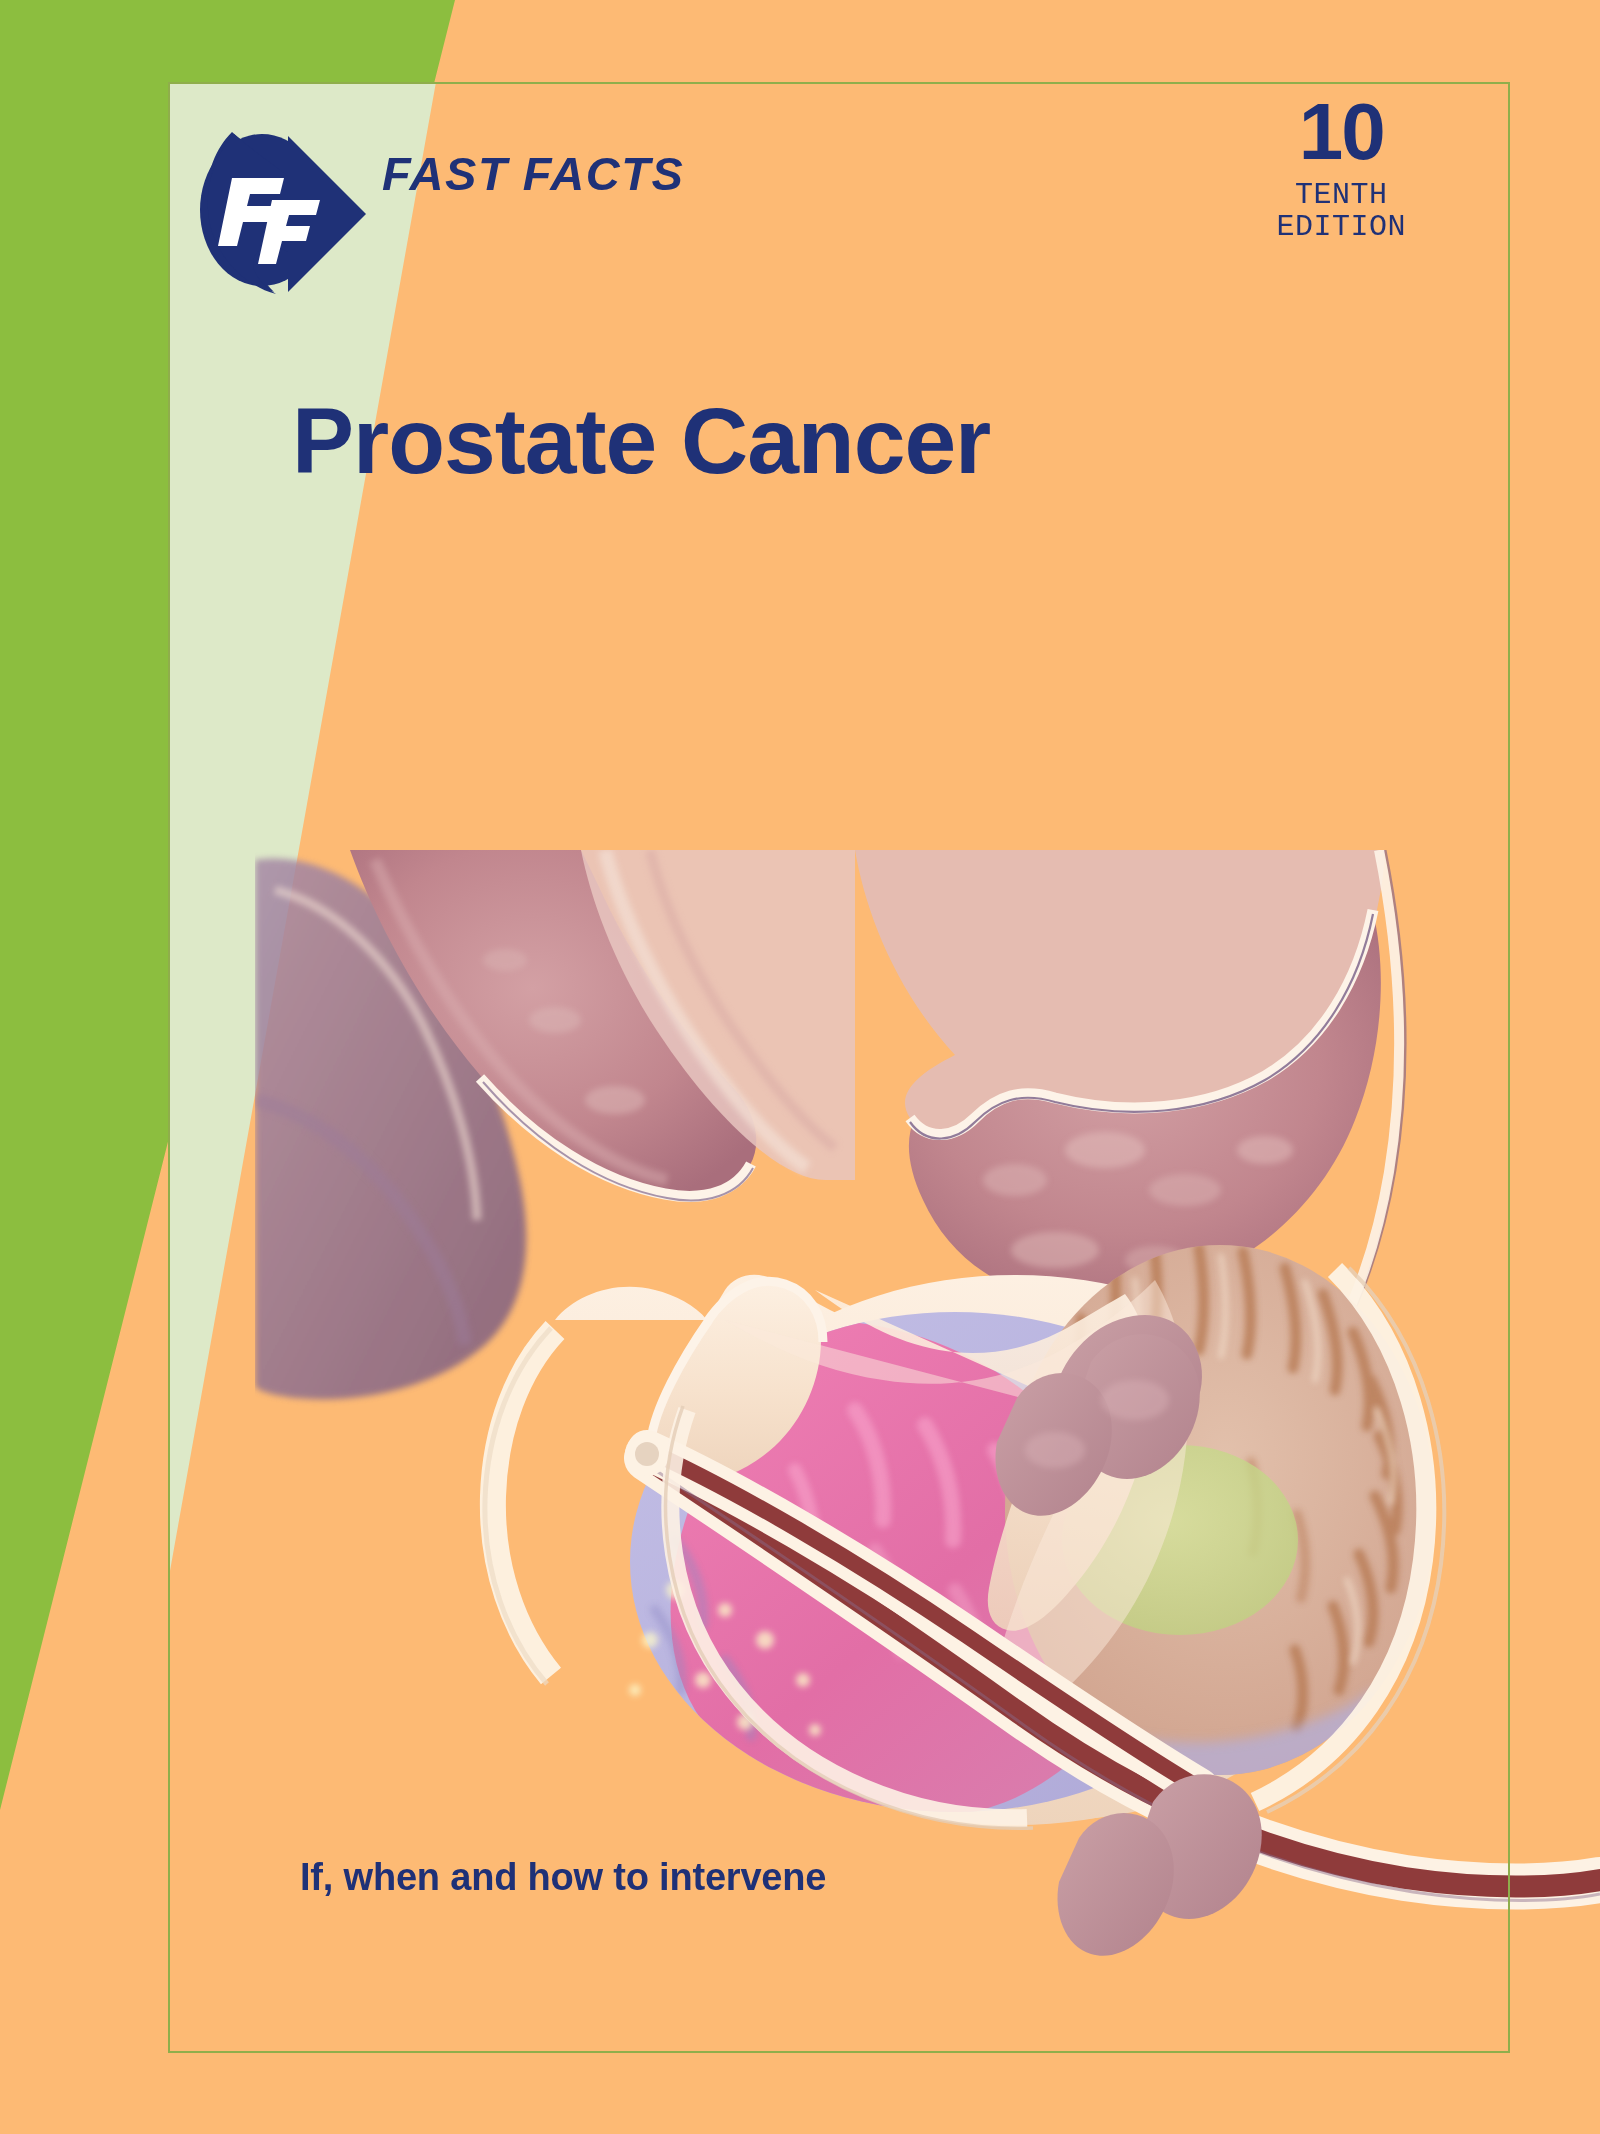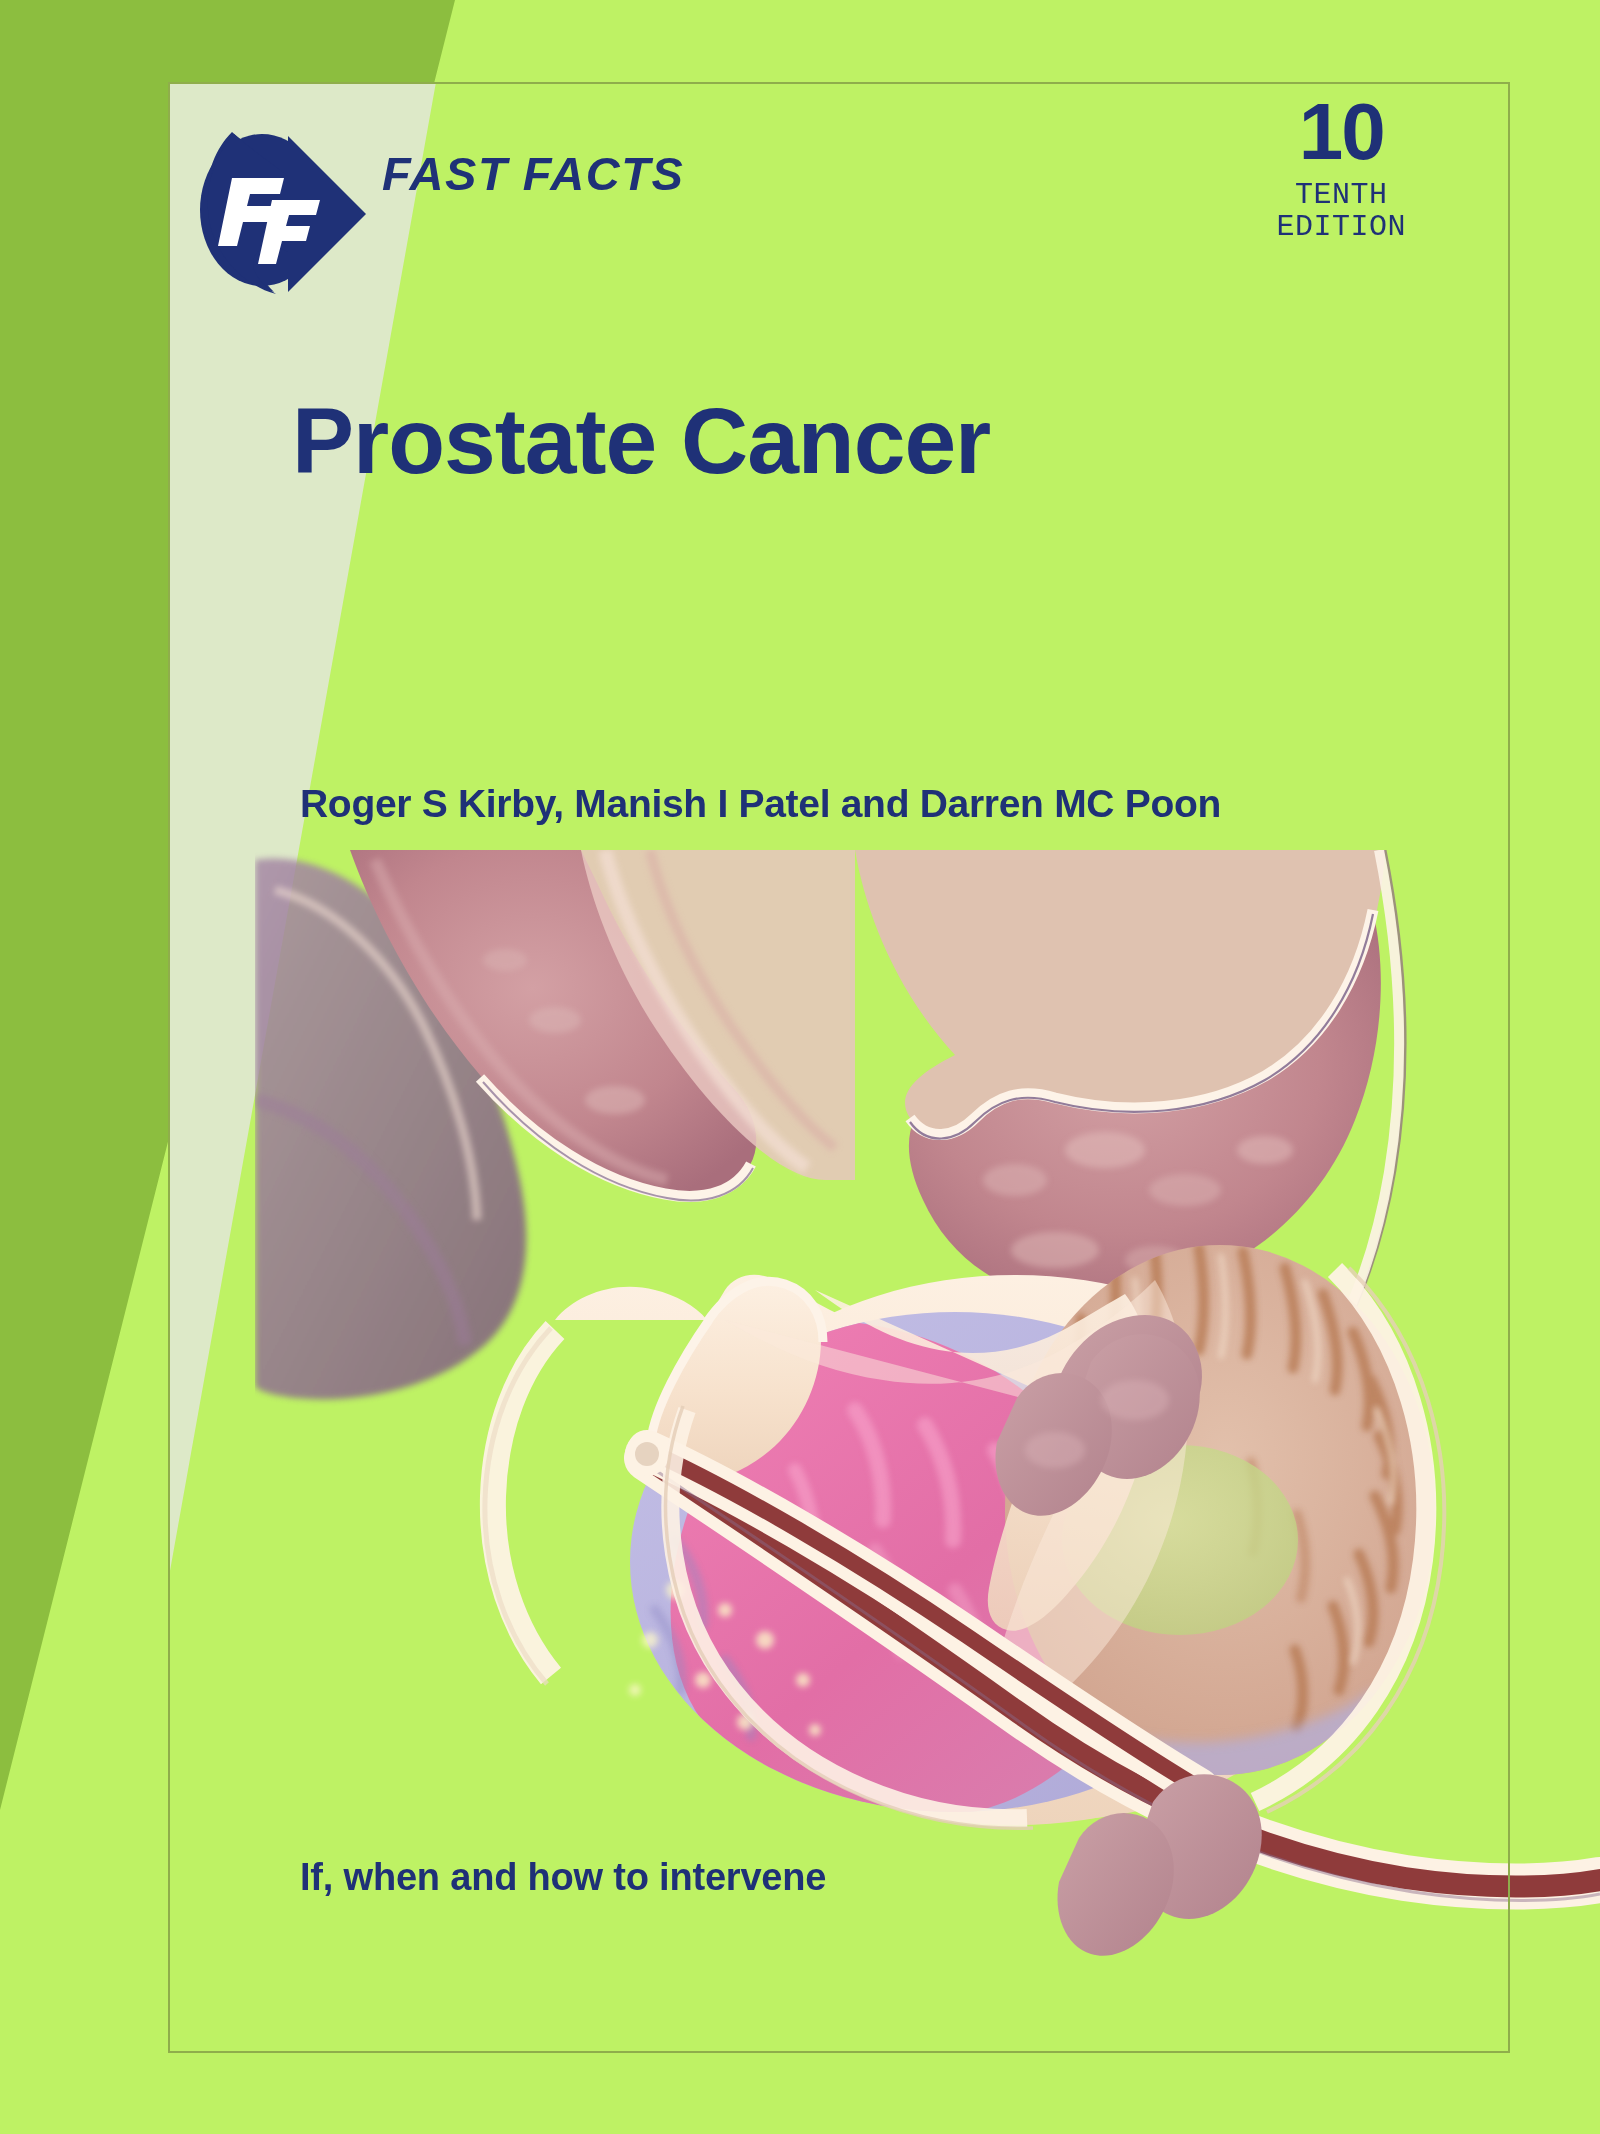--- a/index.html
+++ b/index.html
@@ -3,21 +3,21 @@
 <meta charset="utf-8">
 <title>Book Cover</title>
 <style>
   html,body{margin:0;padding:0;background:#ffffff;}
   body{font-family:"Liberation Sans","DejaVu Sans",sans-serif;}
 
   .cover{
     position:relative;
     width:1600px;
     height:2134px;
-    background:#bef264;
+    background:#fdba74;
     overflow:hidden;
   }
 
   
   .green-band{
     position:absolute;
     left:0; top:0;
     width:520px; height:2134px;
     background:#8cbe3f;
     clip-path:polygon(0 0, 455px 0, 0 1810px, 0 100%);
@@ -481,17 +481,16 @@
   <div class="brand">FAST FACTS</div>
 
   <div class="edition">
     <span class="num">10</span>
     <span class="ord">TENTH</span>
     <span class="word">EDITION</span>
   </div>
 
   <h1 class="title">Prostate Cancer</h1>
 
-  <div class="authors">Roger S Kirby, Manish I Patel and Darren MC Poon</div>
 
   <div class="tagline">If, when and how to intervene</div>
 
 </div>
 
 </body></html>

